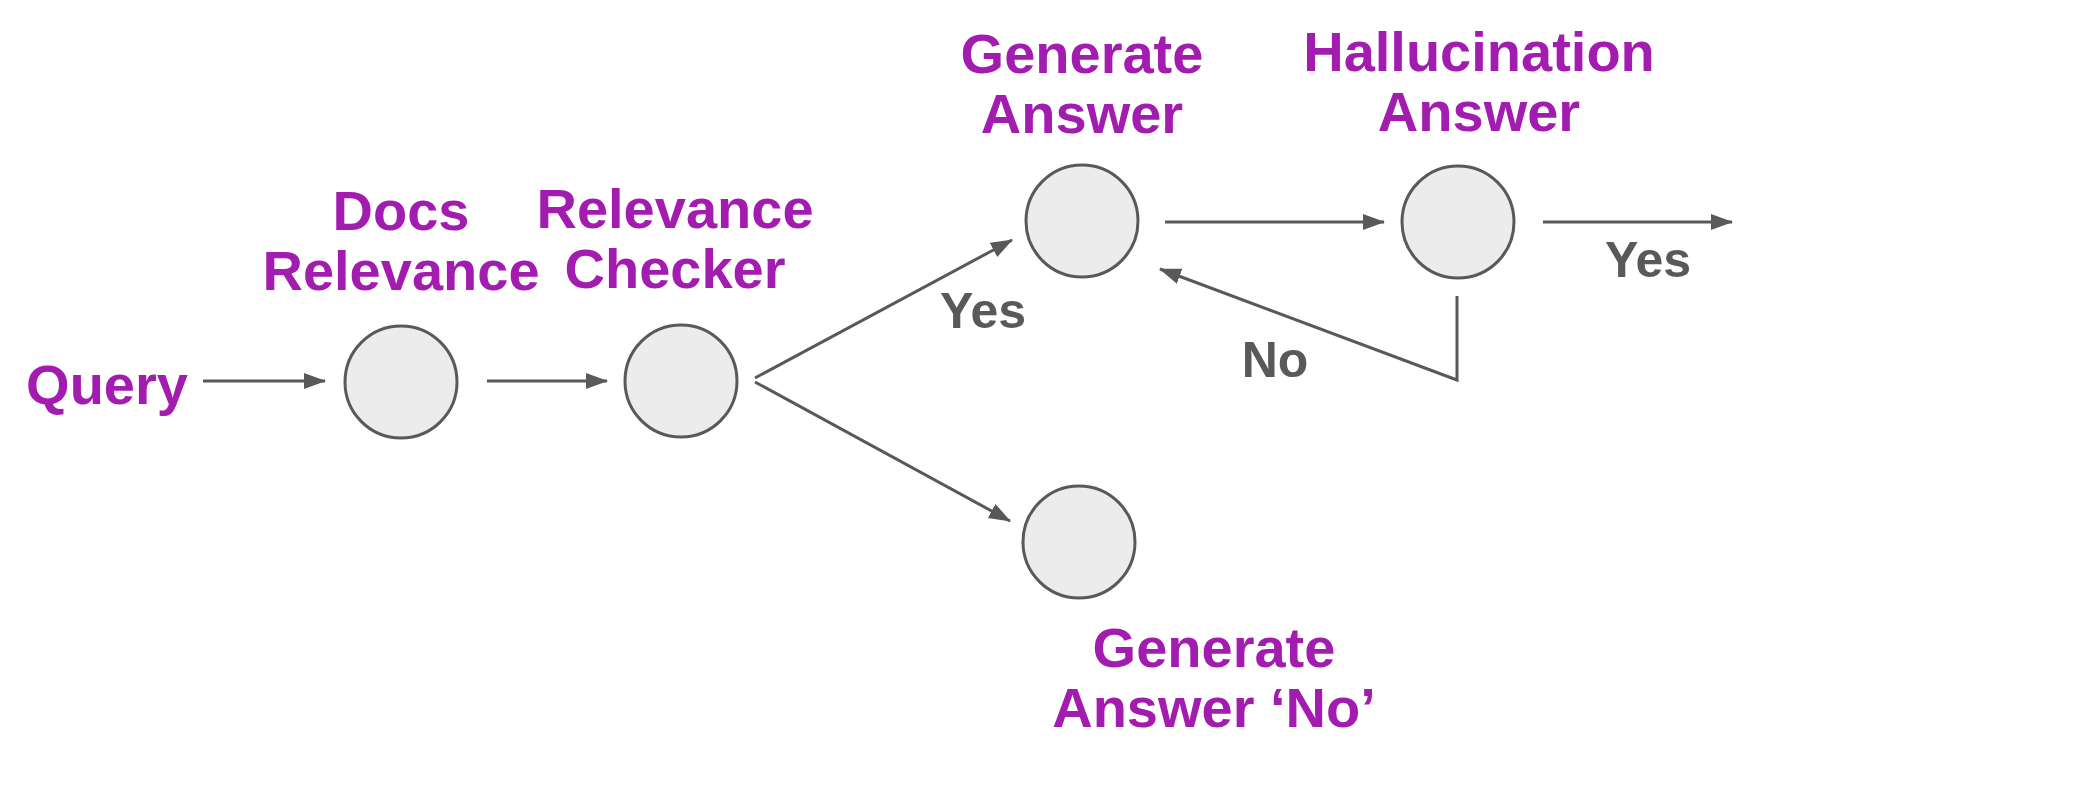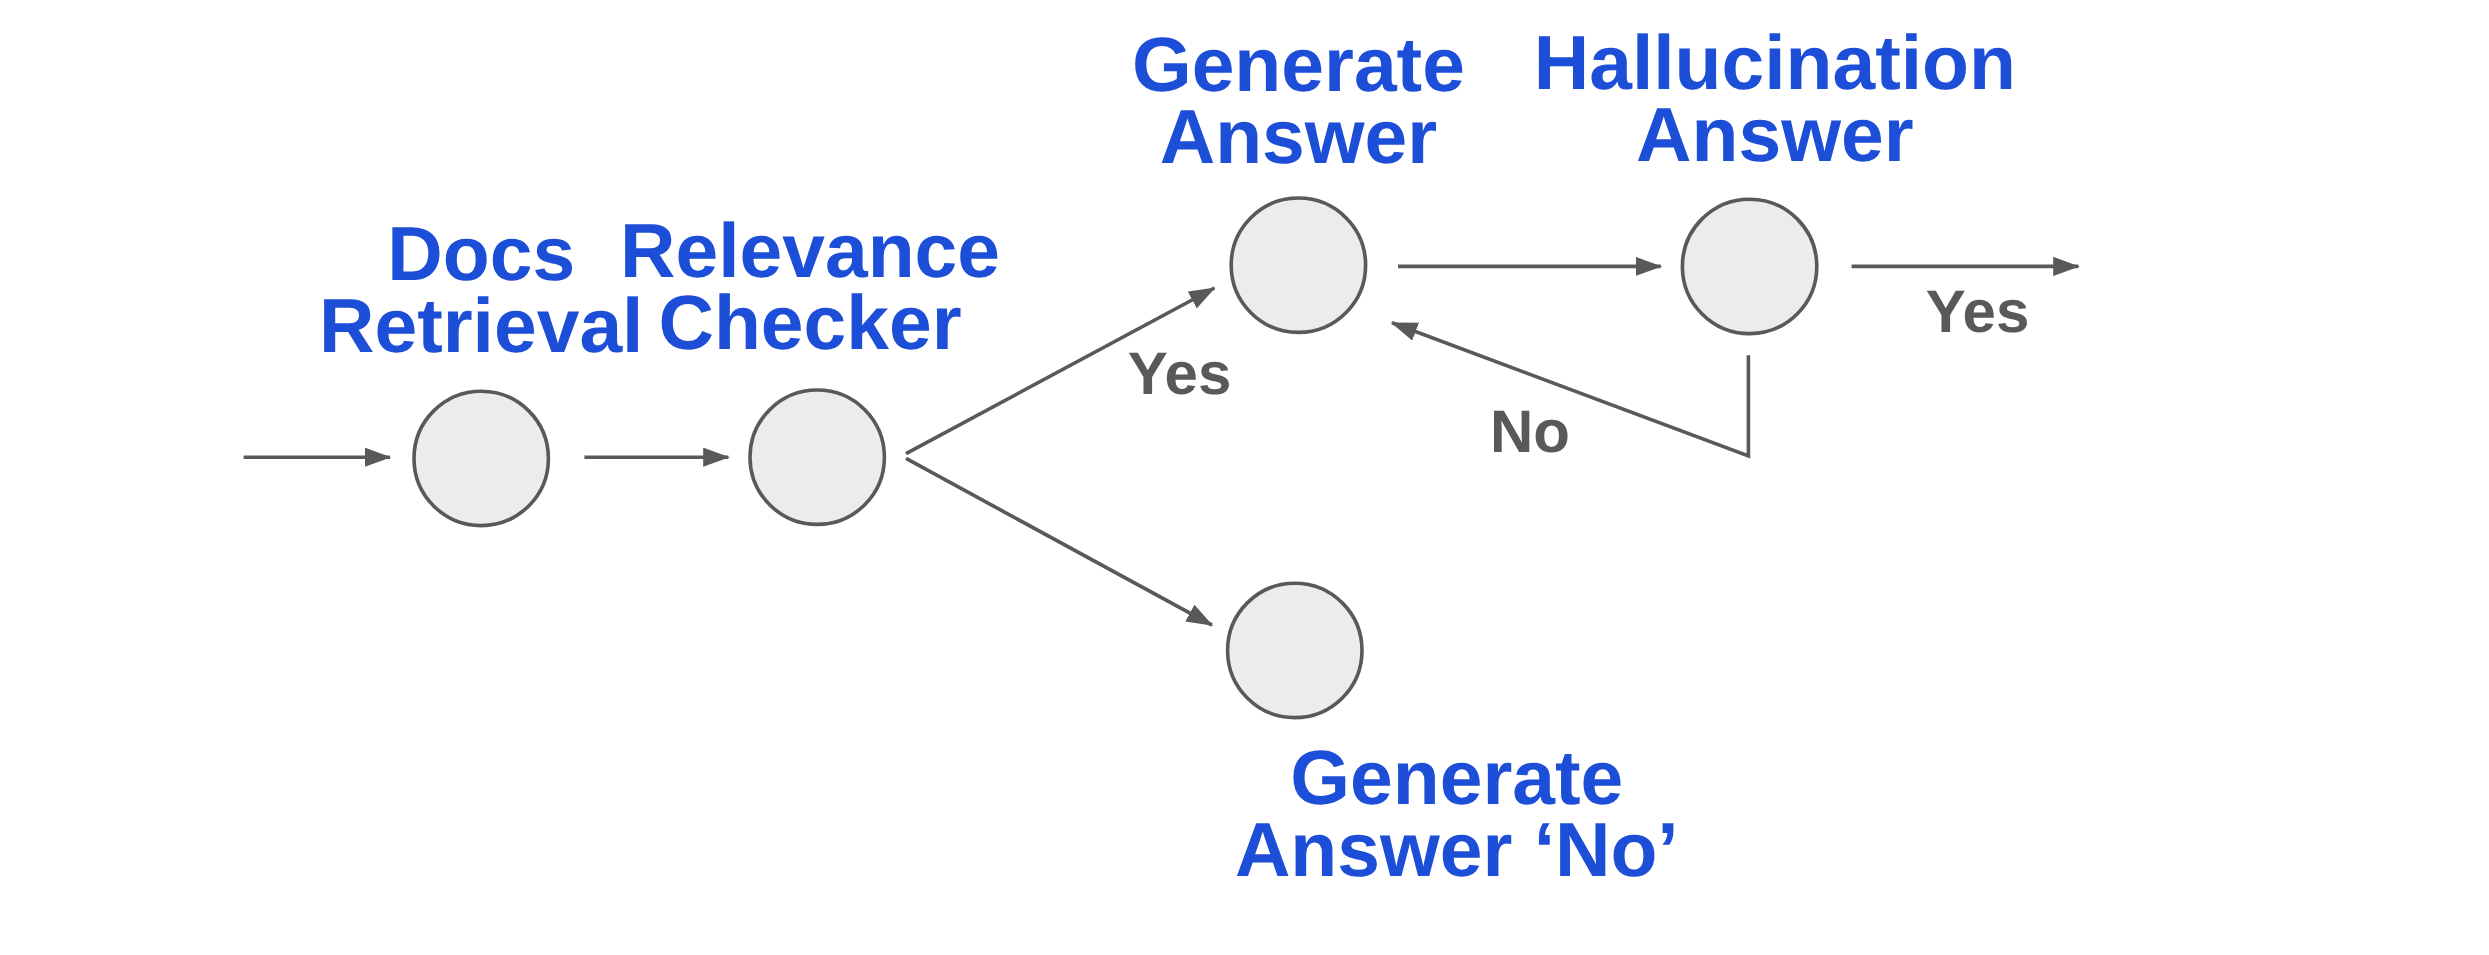--- a/index.html
+++ b/index.html
@@ -18,23 +18,23 @@
   .layer {
     position: absolute;
     left: 0;
     top: 0;
   }
   .label {
     position: absolute;
     transform: translate(-50%, -50%);
     font-family: "Liberation Sans", sans-serif;
     font-weight: 700;
-    font-size: 64px;
+    font-size: 56px;
     line-height: 60px;
-    color: #1d4ed8;
+    color: #a21caf;
     text-align: center;
     white-space: pre-line;
   }
   .edge-label {
     position: absolute;
     transform: translate(-50%, -50%);
     font-family: "Liberation Sans", sans-serif;
     font-weight: 700;
     font-size: 50px;
     line-height: 56px;
@@ -72,23 +72,24 @@
     <path class="edge" d="M1543,222 H1732" marker-end="url(#arrowhead)"></path>
     <path class="edge" d="M1457,296 V380 L1160,269" marker-end="url(#arrowhead)"></path>
 
     <circle class="node" cx="401" cy="382" r="56" fill="#ececec"></circle>
     <circle class="node" cx="681" cy="381" r="56" fill="#ececec"></circle>
     <circle class="node" cx="1082" cy="221" r="56" fill="#ececec"></circle>
     <circle class="node" cx="1458" cy="222" r="56" fill="#ececec"></circle>
     <circle class="node" cx="1079" cy="542" r="56" fill="#ececec"></circle>
   </svg>
 
+  <div class="label" style="left:107px; top:385px;">Query</div>
 
   <div class="label" style="left:401px; top:241px;">Docs
-Retrieval</div>
+Relevance</div>
 
   <div class="label" style="left:675px; top:239px;">Relevance
 Checker</div>
 
   <div class="label" style="left:1082px; top:84px;">Generate
 Answer</div>
 
   <div class="label" style="left:1479px; top:82px;">Hallucination
 Answer</div>
 

